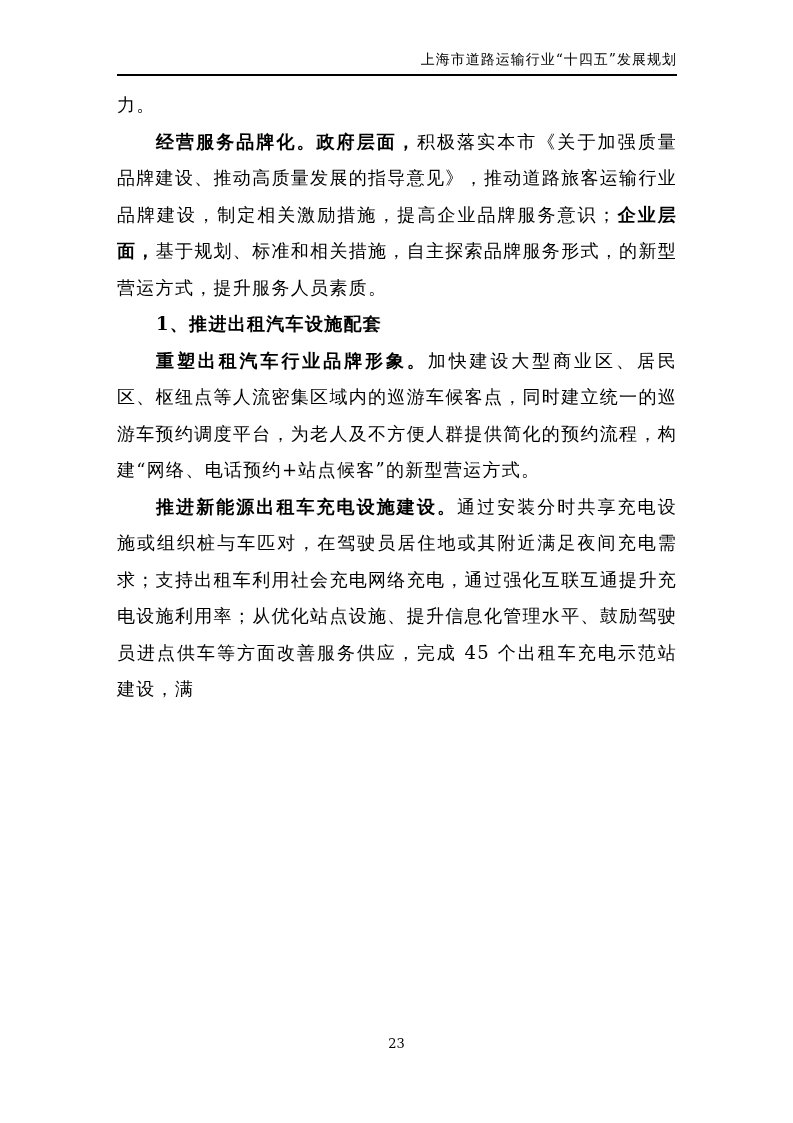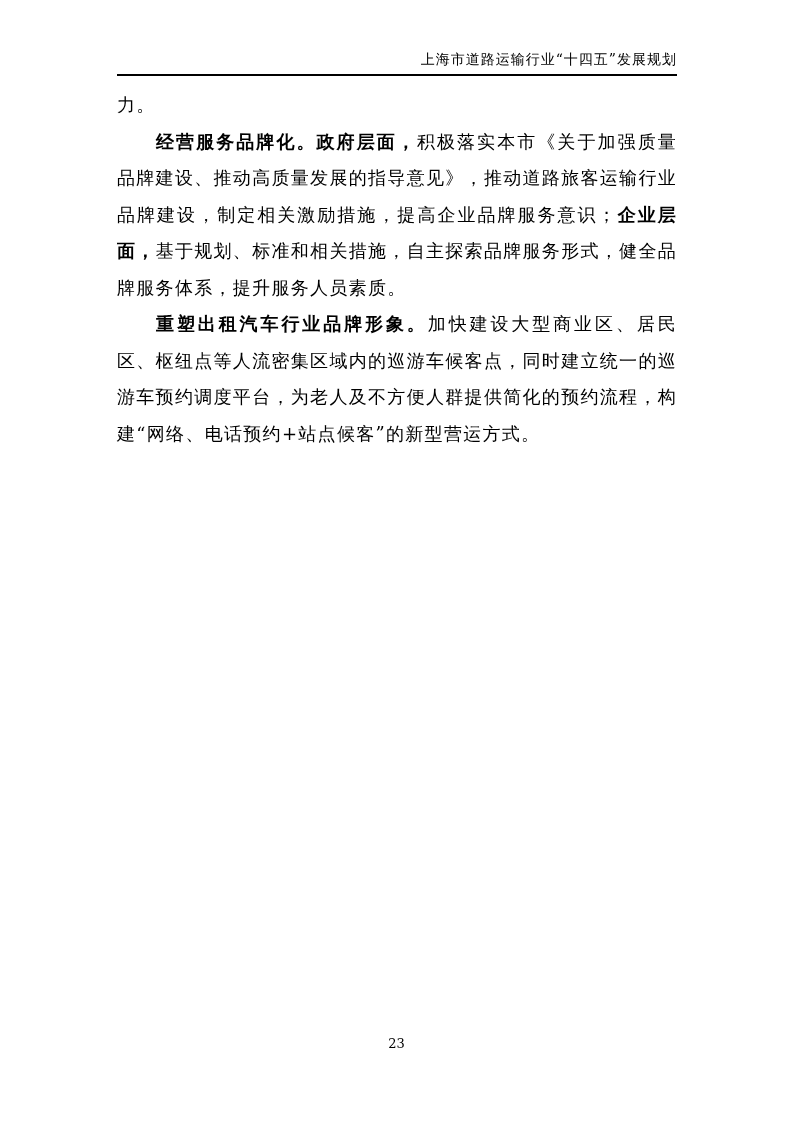--- a/index.html
+++ b/index.html
@@ -64,27 +64,29 @@
 
   <div class="header">
     <span>上海市道路运输行业“十四五”发展规划</span>
   </div>
 
   <div class="content">
 
     <p class="para"><span>力。</span></p>
 
 
-    <p class="para indent"><span class="bold">经营服务品牌化。政府层面，</span><span>积极落实本市《关于加强质量品牌建设、推动高质量发展的指导意见》，推动道路旅客运输行业品牌建设，制定相关激励措施，提高企业品牌服务意识；</span><span class="bold">企业层面，</span><span>基于规划、标准和相关措施，自主探索品牌服务形式，健全品牌服务体系，提升服务人员素质。</span></p>
+    <p class="para indent"><span class="bold">经营服务品牌化。政府层面，</span><span>积极落实本市《关于加强质量品牌建设、推动高质量发展的指导意见》，推动道路旅客运输行业品牌建设，制定相关激励措施，提高企业品牌服务意识；</span><span class="bold">企业层面，</span><span>基于规划、标准和相关措施，自主探索品牌服务形式，的新型营运方式，提升服务人员素质。</span></p>
 
 
 
+    <p class="para indent heading"><span>1、推进出租汽车设施配套</span></p>
 
     <p class="para indent"><span class="bold">重塑出租汽车行业品牌形象。</span><span>加快建设大型商业区、居民区、枢纽点等人流密集区域内的巡游车候客点，同时建立统一的巡游车预约调度平台，为老人及不方便人群提供简化的预约流程，构建“网络、电话预约+站点候客”的新型营运方式。</span></p>
 
+    <p class="para indent"><span class="bold">推进新能源出租车充电设施建设。</span><span>通过安装分时共享充电设施或组织桩与车匹对，在驾驶员居住地或其附近满足夜间充电需求；支持出租车利用社会充电网络充电，通过强化互联互通提升充电设施利用率；从优化站点设施、提升信息化管理水平、鼓励驾驶员进点供车等方面改善服务供应，完成 45 个出租车充电示范站建设，满</span></p>
 
   </div>
 
   <div class="footer">
     <span>23</span>
   </div>
 
 </div>
 
 </body></html>

